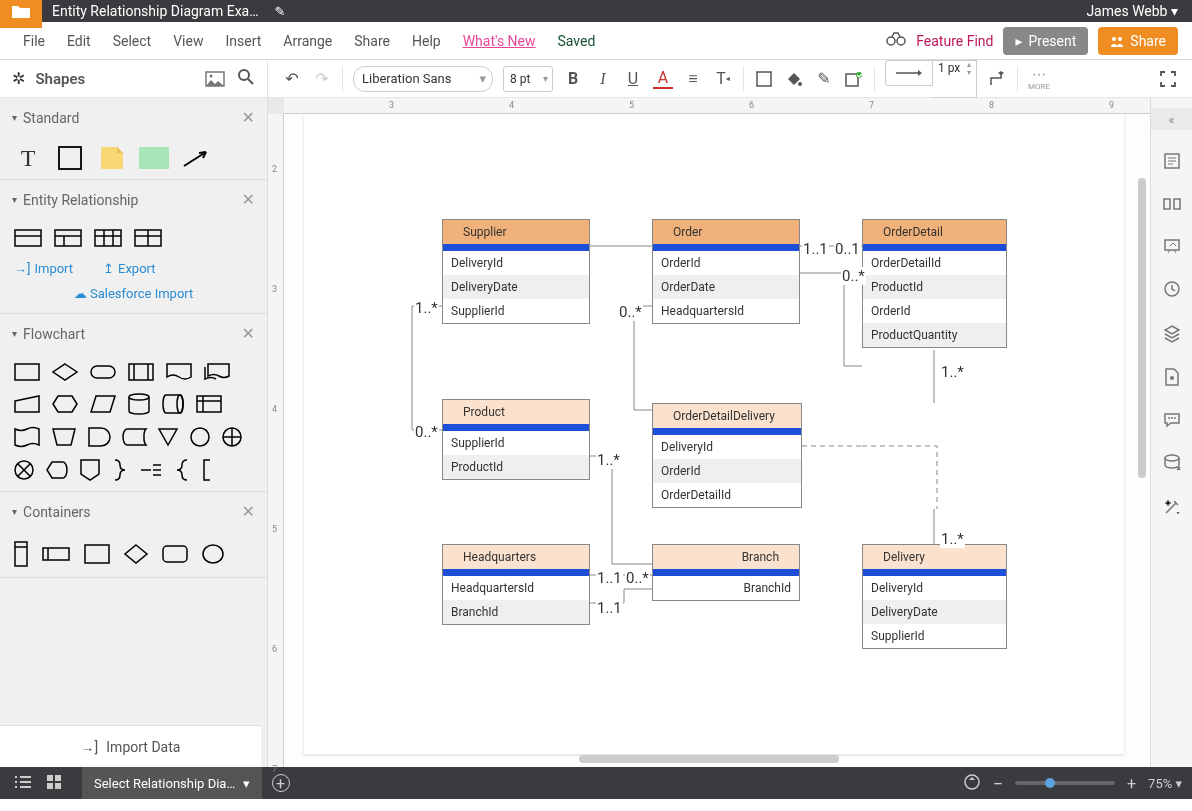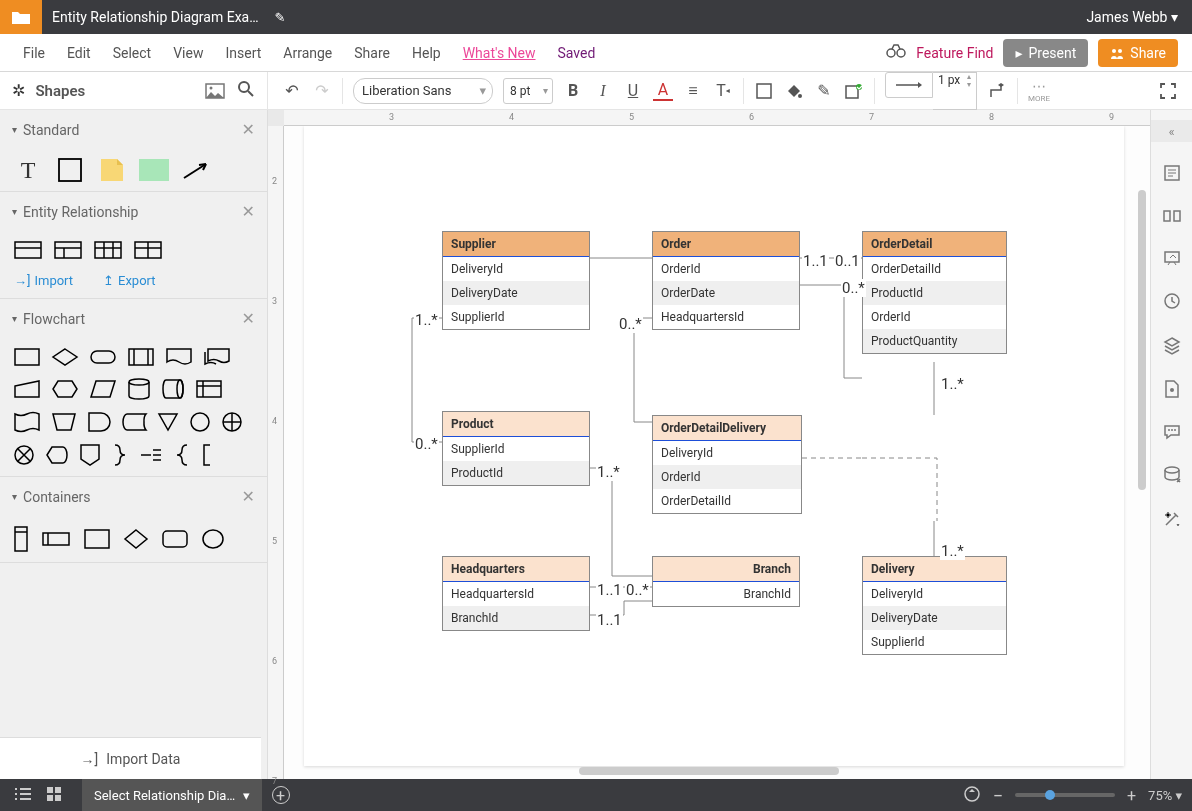--- a/index.html
+++ b/index.html
@@ -1,25 +1,25 @@
 <!DOCTYPE html>
 <html><head>
 <meta charset="utf-8">
 <style>
 *{box-sizing:border-box;margin:0;padding:0;font-family:-apple-system,BlinkMacSystemFont,"Segoe UI",Roboto,sans-serif}
 body{width:1192px;height:811px;overflow:hidden;background:#fff;font-size:13px;color:#333}
-.titlebar{height:34px;background:#3a3b3f;display:flex;align-items:center;color:#fff}
+.titlebar{height:22px;background:#3a3b3f;display:flex;align-items:center;color:#fff}
 .titlebar .folder{width:42px;height:34px;background:#ef8d22;display:flex;align-items:center;justify-content:center}
 .titlebar .title{padding:0 10px;font-size:14px}
 .titlebar .pencil{margin-left:6px;cursor:pointer}
 .titlebar .user{margin-left:auto;padding:0 14px;font-size:14px}
 .menubar{height:38px;background:#fff;border-bottom:1px solid #d8d8d8;display:flex;align-items:center;padding:0 14px;gap:4px}
 .menubar .mi{padding:4px 9px;color:#555;cursor:pointer;font-size:14px}
 .menubar .mi.link{color:#ec4899}
-.menubar .mi.saved{color:#701a75}
+.menubar .mi.saved{color:#14532d}
 .menubar .rt{margin-left:auto;display:flex;align-items:center;gap:10px}
 .bino{font-size:16px;color:#555}
 .ff{font-size:14px;color:#be185d}
 .btn{padding:6px 12px;border-radius:4px;font-size:14px;display:inline-flex;align-items:center;gap:6px;cursor:pointer;border:none}
 .btn.present{background:#888;color:#fff}
 .btn.share{background:#ef8d22;color:#fff}
 .toolbar{height:38px;background:#fff;border-bottom:1px solid #e5e5e5;display:flex;align-items:center}
 .tool-left{width:268px;display:flex;align-items:center;padding:0 12px;gap:10px;border-right:1px solid #e5e5e5;height:100%}
 .gear{font-size:16px}
 .shapes-lbl{font-weight:600;font-size:15px;color:#555}
@@ -48,21 +48,21 @@
 .sf-import{text-align:center;color:#2a8dd4;padding-bottom:12px;font-size:13px}
 .import-data-btn{position:absolute;bottom:0;left:0;right:6px;height:42px;background:#fff;border-top:1px solid #ddd;display:flex;align-items:center;justify-content:center;gap:8px;color:#555;font-size:14px;cursor:pointer}
 .canvas-wrap{flex:1;position:relative;background:#e9e9e9}
 .ruler-h{position:absolute;top:0;left:16px;right:0;height:16px;background:#f5f5f5;border-bottom:1px solid #ccc;font-size:9px;color:#888;overflow:hidden}
 .ruler-h span{position:absolute;top:2px}
 .ruler-v{position:absolute;top:16px;left:0;width:16px;bottom:0;background:#f5f5f5;border-right:1px solid #ccc;font-size:9px;color:#888}
 .ruler-v span{position:absolute;left:4px}
 .canvas{position:absolute;top:16px;left:16px;right:0;bottom:0;background:#fdfdfd;overflow:hidden}
 .paper{position:absolute;top:0;left:20px;width:820px;height:640px;background:#fff;box-shadow:0 1px 3px rgba(0,0,0,0.15)}
 .entity{position:absolute;border:1px solid #888;background:#fff;font-size:12px}
-.entity .eh{background:#f0b27a;padding:5px 8px;font-weight:700;border-bottom:1px solid #1d4ed8}
+.entity .eh{background:#f0b27a;padding:5px 20px;font-weight:400;border-bottom:7px solid #1d4ed8}
 .entity.lite .eh{background:#fbe2ce}
 .entity .er{padding:5px 8px}
 .entity .er.alt{background:#efefef}
 .card{position:absolute;font-size:15px;color:#333;background:#fff;padding:0 1px}
 .rpanel{width:42px;background:#f5f5f5;border-left:1px solid #ddd;display:flex;flex-direction:column;align-items:center;gap:22px;padding-top:10px}
 .rcoll{width:100%;height:22px;display:flex;align-items:center;justify-content:center;background:#eaeaea;cursor:pointer;color:#888}
 .ric{color:#777;cursor:pointer;font-size:17px}
 .footer{height:32px;background:#3a3b3f;display:flex;align-items:center;color:#ccc;padding-right:10px}
 .ft-l{display:flex;align-items:center;gap:14px;padding:0 14px}
 .tabname{background:#555;color:#fff;padding:6px 12px;font-size:13px;display:flex;align-items:center;gap:8px;margin-left:6px;height:32px}
@@ -257,20 +257,21 @@
           </svg>
         <svg width="28" height="18">
             <rect x="1" y="1" width="26" height="16" fill="none" stroke="#000" stroke-width="1.5"></rect>
             <path d="M1 7h26M14 1v16" stroke="#000" stroke-width="1.5"></path>
           </svg>
       </div>
       <div class="er-actions">
         <span>→] <span>Import</span></span>
         <span>↥ <span>Export</span></span>
       </div>
+      <div class="sf-import">☁ <span>Salesforce Import</span></div>
     </div>
     <div class="sect">
       <div class="sect-hd">
           <span class="tri">▾</span>
           <span>Flowchart</span>
           <span class="x">✕</span>
         </div>
       <div class="sect-body" style="gap:12px 12px">
         <svg width="26" height="18">
             <rect x="1" y="1" width="24" height="16" fill="none" stroke="#000" stroke-width="1.5"></rect>

